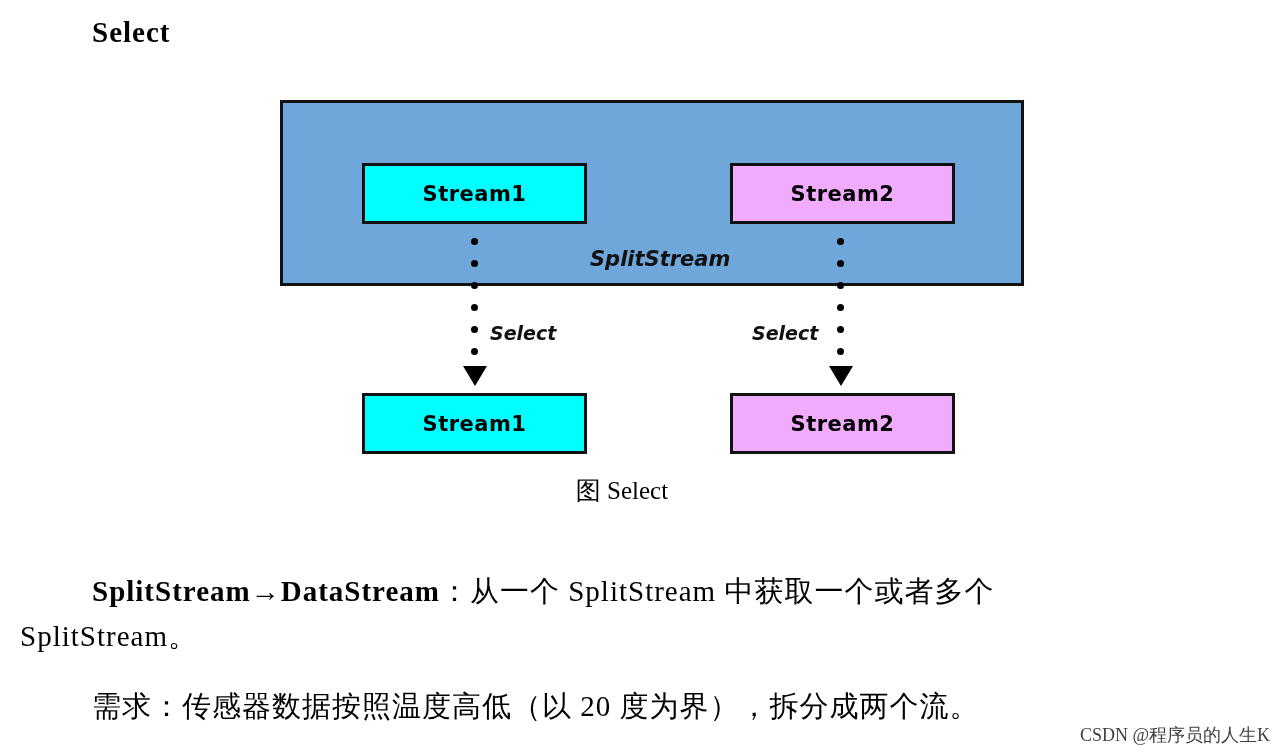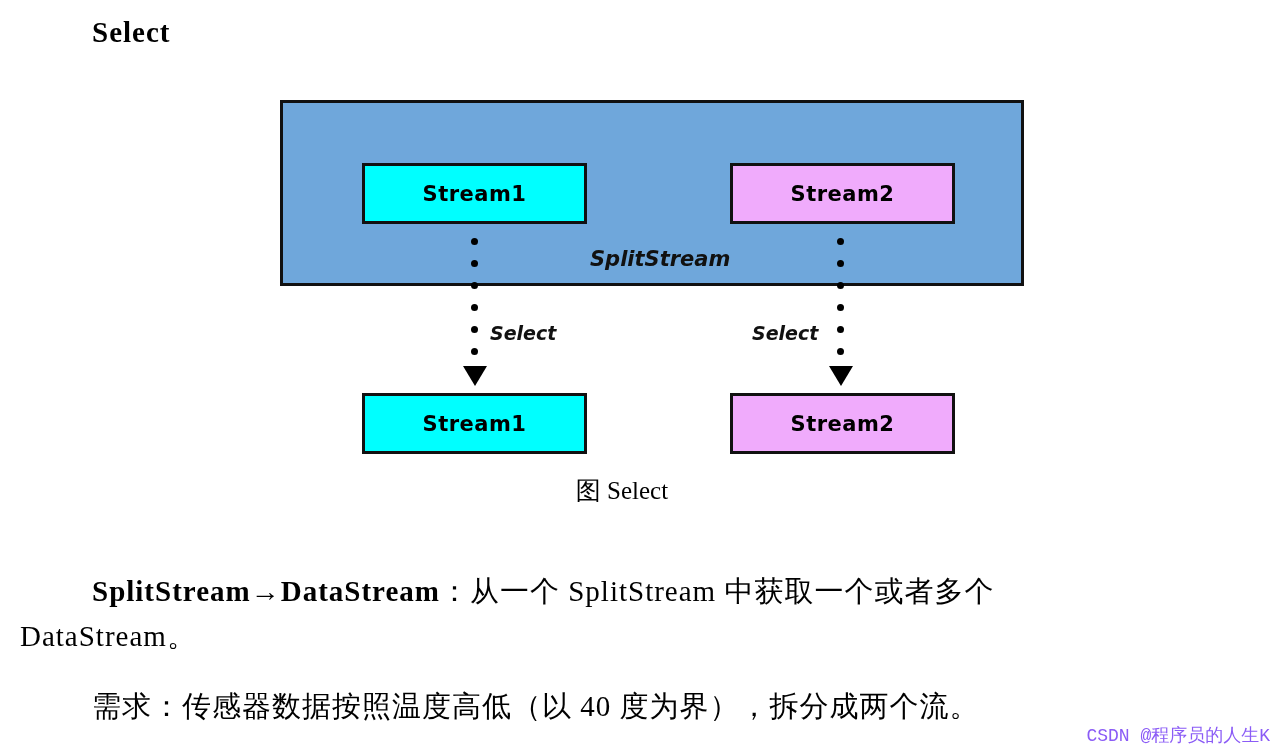--- a/index.html
+++ b/index.html
@@ -15,21 +15,21 @@
   .cyan { background:#00ffff; }
   .yellow { background:#f0abfc; }
   .label { position:absolute; font-family:"DejaVu Sans","Liberation Sans",sans-serif; font-weight:bold; font-size:19px; color:#111;font-style:italic; }
   .split-label { font-size:21px; }
   .dots { position:absolute; width:8px; }
   .dot { width:7px; height:7px; border-radius:50%; background:#000; margin-bottom:15px; }
   .arrow { position:absolute; width:0; height:0; border-left:12px solid transparent; border-right:12px solid transparent; border-top:20px solid #000; }
   .caption { position:absolute; left:0; width:1244px; top:474px; text-align:center; font-size:25px; }
   .para { position:absolute; font-size:29px; letter-spacing:1px; white-space:nowrap; }
   .bold { font-weight:bold; }
-  .watermark { position:absolute; right:14px; top:723px; font-family:Liberation Mono, monospace; font-size:18px; color:#8b5cf6; }
+  .watermark { position:absolute; right:14px; top:723px; font-family:Liberation Serif, serif; font-size:18px; color:#404040; }
 </style>
 </head>
 <body>
 
 <div class="heading">Select</div>
 
 <div class="diagram">
   <div class="outer"></div>
 
   <div class="box cyan" style="left:362px;top:163px;width:225px;height:61px;">Stream1</div>
@@ -62,17 +62,17 @@
 
   <div class="box cyan" style="left:362px;top:393px;width:225px;height:61px;">Stream1</div>
   <div class="box yellow" style="left:730px;top:393px;width:225px;height:61px;">Stream2</div>
 </div>
 
 <div class="caption">图  Select</div>
 
 <div class="para" style="left:92px;top:544px;margin-top:28px;">
   <span class="bold">SplitStream→DataStream</span><span>：从一个 SplitStream 中获取一个或者多个</span>
 </div>
-<div class="para" style="left:20px;top:617px;">DataStream。</div>
+<div class="para" style="left:20px;top:617px;">SplitStream。</div>
 
-<div class="para" style="left:92px;top:687px;">需求：传感器数据按照温度高低（以 40 度为界），拆分成两个流。</div>
+<div class="para" style="left:92px;top:687px;">需求：传感器数据按照温度高低（以 20 度为界），拆分成两个流。</div>
 
 <div class="watermark">CSDN @程序员的人生K</div>
 
 </body></html>

